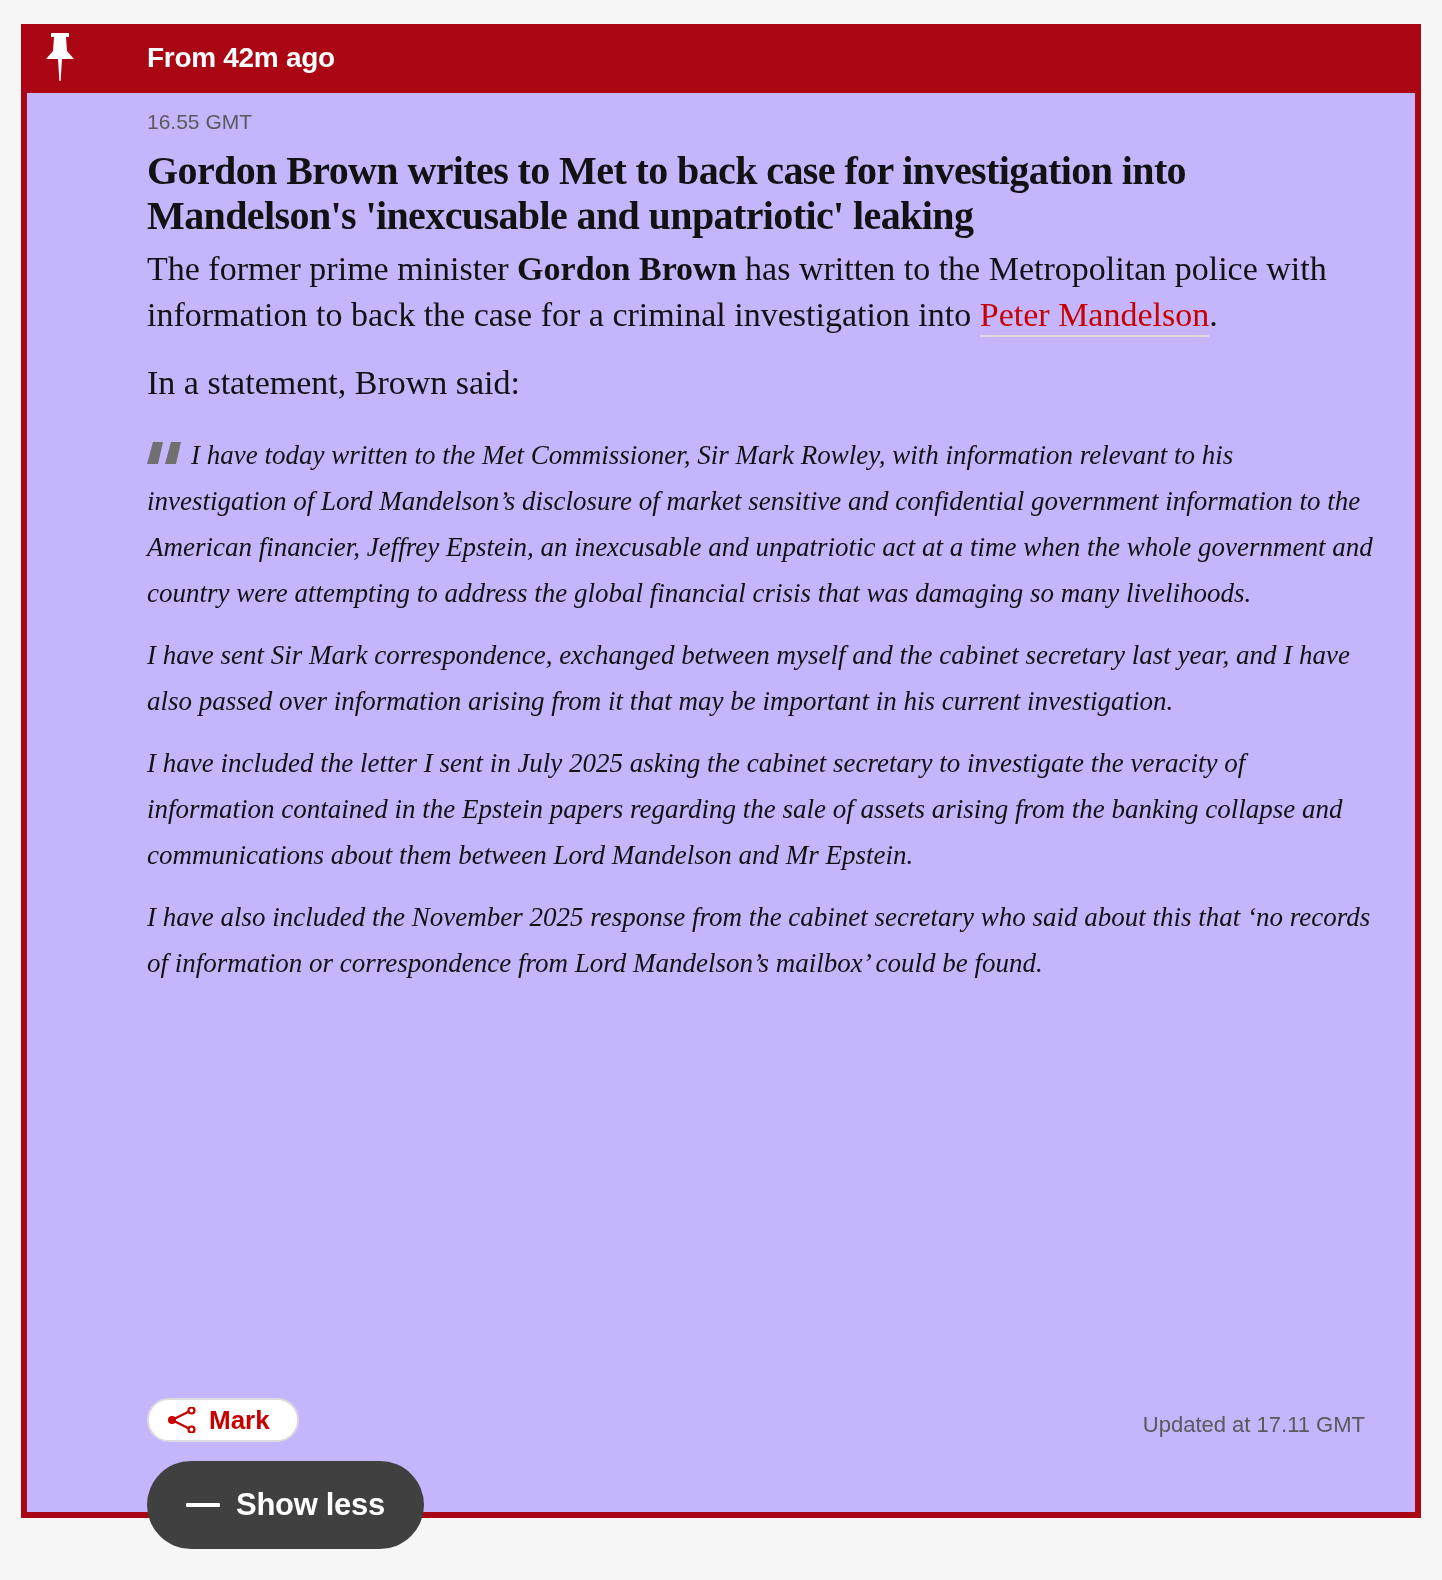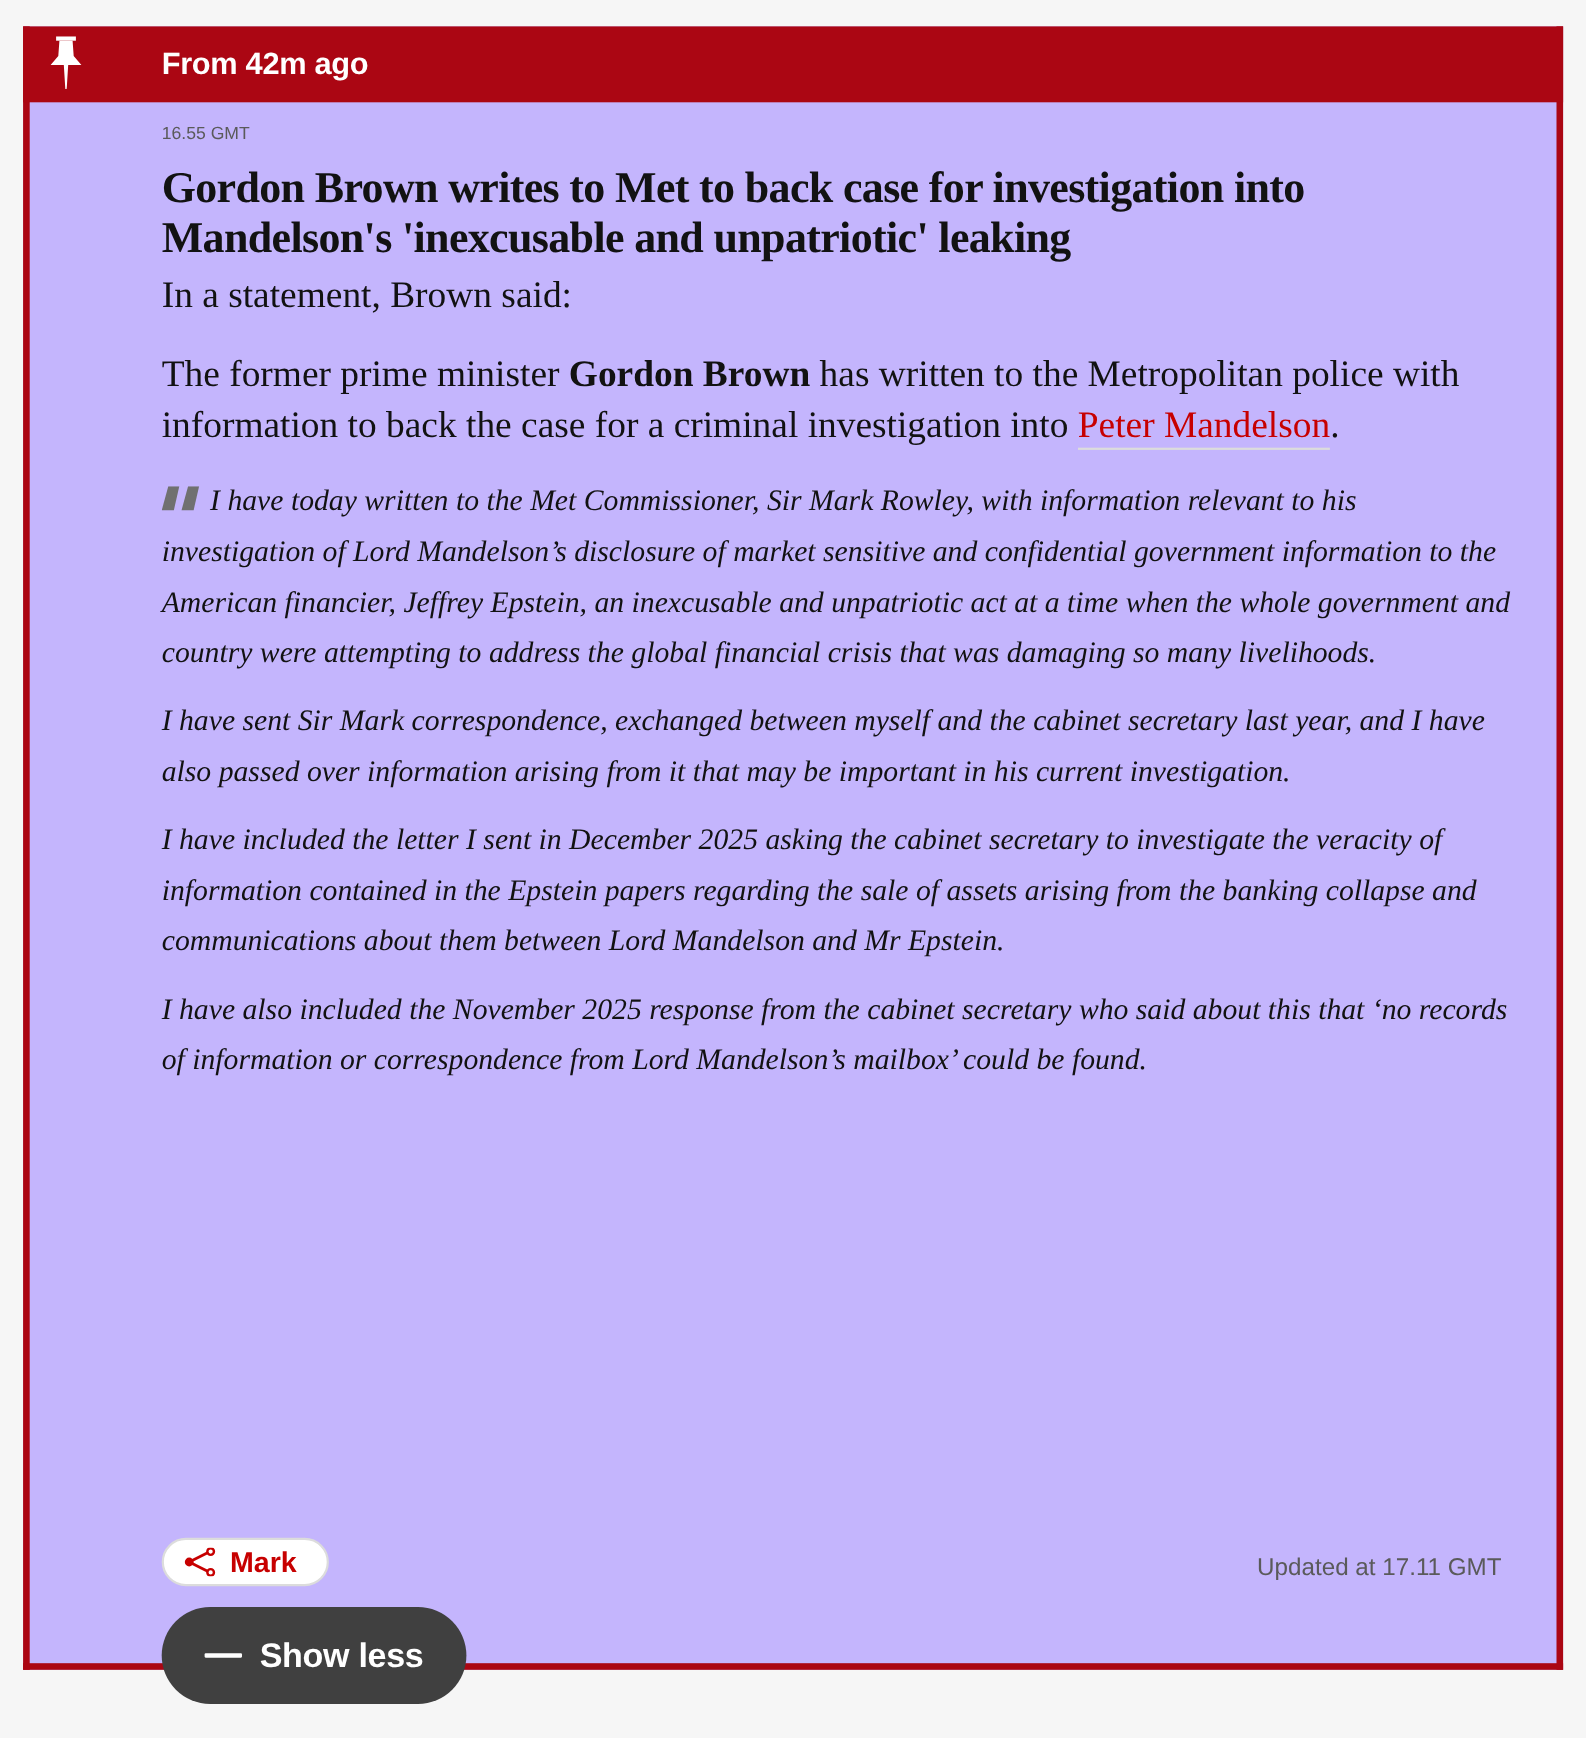--- a/index.html
+++ b/index.html
@@ -53,21 +53,21 @@
     line-height: 34px;
   }
   .content {
     position: absolute;
     left: 120px;
     top: 84px;
     width: 1230px;
   }
   .timestamp {
     font-family: "Liberation Sans", sans-serif;
-    font-size: 16px;
+    font-size: 21px;
     color: #5a5a5a;
     line-height: 28px;
     margin: 0;
   }
   .headline {
     font-family: "Liberation Serif", serif;
     font-weight: bold;
     font-size: 40px;
     line-height: 45px;
     letter-spacing: -0.6px;
@@ -190,31 +190,31 @@
       <path d="M9 4 L21 4 L22 18 L29 26 L1 26 L8 18 Z" fill="#ffffff"></path>
       <path d="M13 26 L17 26 L15.6 48 L14.4 48 Z" fill="#ffffff"></path>
     </svg>
     <span class="header-label">From 42m ago</span>
   </div>
 
   <div class="content">
     <p class="timestamp">16.55 GMT</p>
     <h2 class="headline">Gordon Brown writes to Met to back case for investigation into Mandelson's 'inexcusable and unpatriotic' leaking</h2>
 
+    <p class="para"><span>The former prime minister </span><b>Gordon Brown</b><span> has written to the Metropolitan police with information to back the case for a criminal investigation into </span><a class="link" href="#">Peter Mandelson</a><span>.</span></p>
+
     <p class="para" style="margin-bottom:26px;">In a statement, Brown said:</p>
-
-    <p class="para"><span>The former prime minister </span><b>Gordon Brown</b><span> has written to the Metropolitan police with information to back the case for a criminal investigation into </span><a class="link" href="#">Peter Mandelson</a><span>.</span></p>
 
     <blockquote class="quote">
       <p><svg class="quote-icon" viewBox="0 0 36 22">
             <path d="M6 0 L16 0 L11 22 L0 22 Z" fill="#707070"></path>
             <path d="M24 0 L34 0 L29 22 L18 22 Z" fill="#707070"></path>
           </svg><span>I have today written to the Met Commissioner, Sir Mark Rowley, with information relevant to his investigation of Lord Mandelson’s disclosure of market sensitive and confidential government information to the American financier, Jeffrey Epstein, an inexcusable and unpatriotic act at a time when the whole government and country were attempting to address the global financial crisis that was damaging so many livelihoods.</span></p>
       <p>I have sent Sir Mark correspondence, exchanged between myself and the cabinet secretary last year, and I have also passed over information arising from it that may be important in his current investigation.</p>
-      <p>I have included the letter I sent in December 2025 asking the cabinet secretary to investigate the veracity of information contained in the Epstein papers regarding the sale of assets arising from the banking collapse and communications about them between Lord Mandelson and Mr Epstein.</p>
+      <p>I have included the letter I sent in July 2025 asking the cabinet secretary to investigate the veracity of information contained in the Epstein papers regarding the sale of assets arising from the banking collapse and communications about them between Lord Mandelson and Mr Epstein.</p>
       <p>I have also included the November 2025 response from the cabinet secretary who said about this that ‘no records of information or correspondence from Lord Mandelson’s mailbox’ could be found.</p>
     </blockquote>
   </div>
 
   <div class="footer-row">
     <div class="share-button">
       <svg class="share-icon" viewBox="0 0 30 26">
         <line x1="5" y1="13" x2="24" y2="3.5" stroke="#c70000" stroke-width="2.5"></line>
         <line x1="5" y1="13" x2="24" y2="22.5" stroke="#c70000" stroke-width="2.5"></line>
         <circle cx="5" cy="13" r="4" fill="#c70000"></circle>

